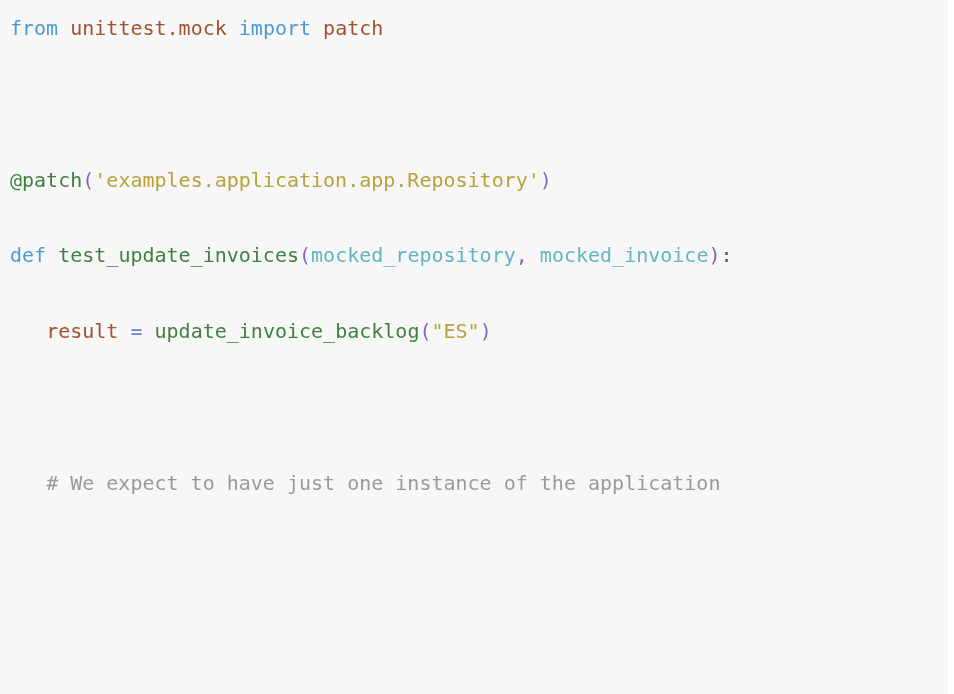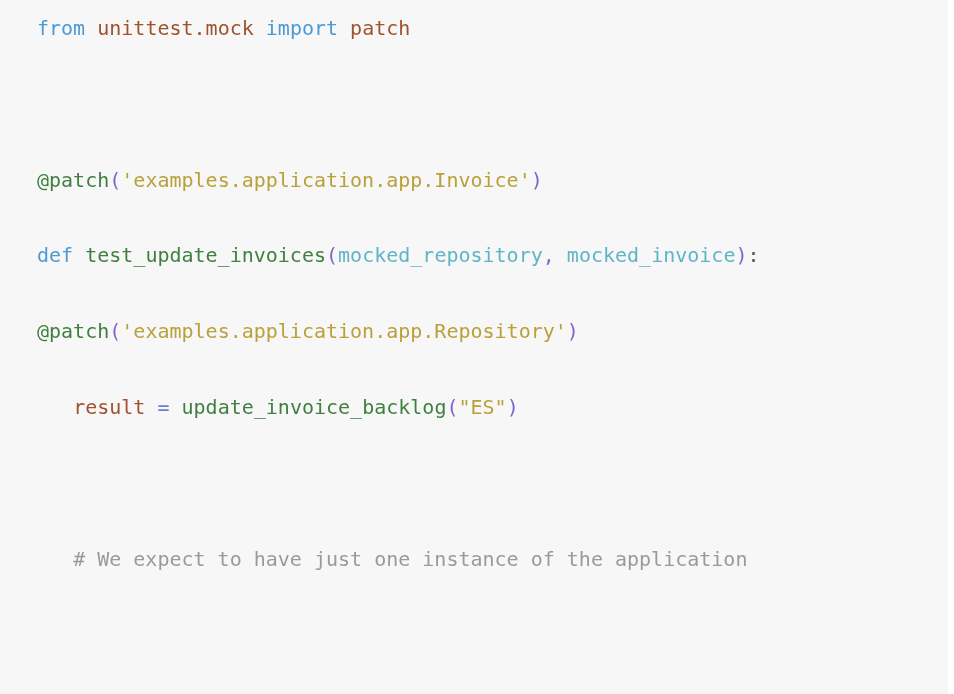--- a/index.html
+++ b/index.html
@@ -34,43 +34,41 @@
     white-space: pre-wrap;
     word-wrap: break-word;
     overflow-wrap: break-word;
     tab-size: 4;
     color: #333333;
     letter-spacing: 0px;
   }
   .code-line {
     display: block;
     min-height: 37.4px;
-    margin-left: 27px;
   }
   
   .t-kw      { color: #4a9ad4; }
   .t-name    { color: #a0522d; }
   .t-func    { color: #3f7f3f; }
   .t-deco    { color: #3f7f3f; }
   .t-str     { color: #b8a13a; }
   .t-punc    { color: #7b68c8; }
   .t-op      { color: #6a7fd4; }
   .t-param   { color: #5fb5c4; }
   .t-comment { color: #9a9a9a; }
   .t-plain   { color: #555555; }
 </style>
 </head>
 <body>
 
 <div id="code-block">
   <pre class="code-pre"><code><span class="code-line"><span class="t-kw">from</span><span class="t-plain"> </span><span class="t-name">unittest.mock</span><span class="t-plain"> </span><span class="t-kw">import</span><span class="t-plain"> </span><span class="t-name">patch</span></span>
 <span class="code-line">&nbsp;</span>
-<span class="code-line"><span class="t-deco">@patch</span><span class="t-punc">(</span><span class="t-str">'examples.application.app.Invoice'</span><span class="t-punc">)</span></span>
+<span class="code-line"><span class="t-deco">@patch</span><span class="t-punc">(</span><span class="t-str">'examples.application.app.Repository'</span><span class="t-punc">)</span></span>
 <span class="code-line"><span class="t-kw">def</span><span class="t-plain"> </span><span class="t-func">test_update_invoices</span><span class="t-punc">(</span><span class="t-param">mocked_repository</span><span class="t-punc">,</span><span class="t-plain"> </span><span class="t-param">mocked_invoice</span><span class="t-punc">)</span><span class="t-plain">:</span></span>
-<span class="code-line"><span class="t-deco">@patch</span><span class="t-punc">(</span><span class="t-str">'examples.application.app.Repository'</span><span class="t-punc">)</span></span>
 <span class="code-line"><span class="t-plain">   </span><span class="t-name">result</span><span class="t-plain"> </span><span class="t-op">=</span><span class="t-plain"> </span><span class="t-func">update_invoice_backlog</span><span class="t-punc">(</span><span class="t-str">"ES"</span><span class="t-punc">)</span></span>
 <span class="code-line">&nbsp;</span>
 <span class="code-line"><span class="t-plain">   </span><span class="t-comment"># We expect to have just one instance of the application</span></span>
 <span class="code-line"></span>
 
 
 
 
 </code></pre>
 </div>

